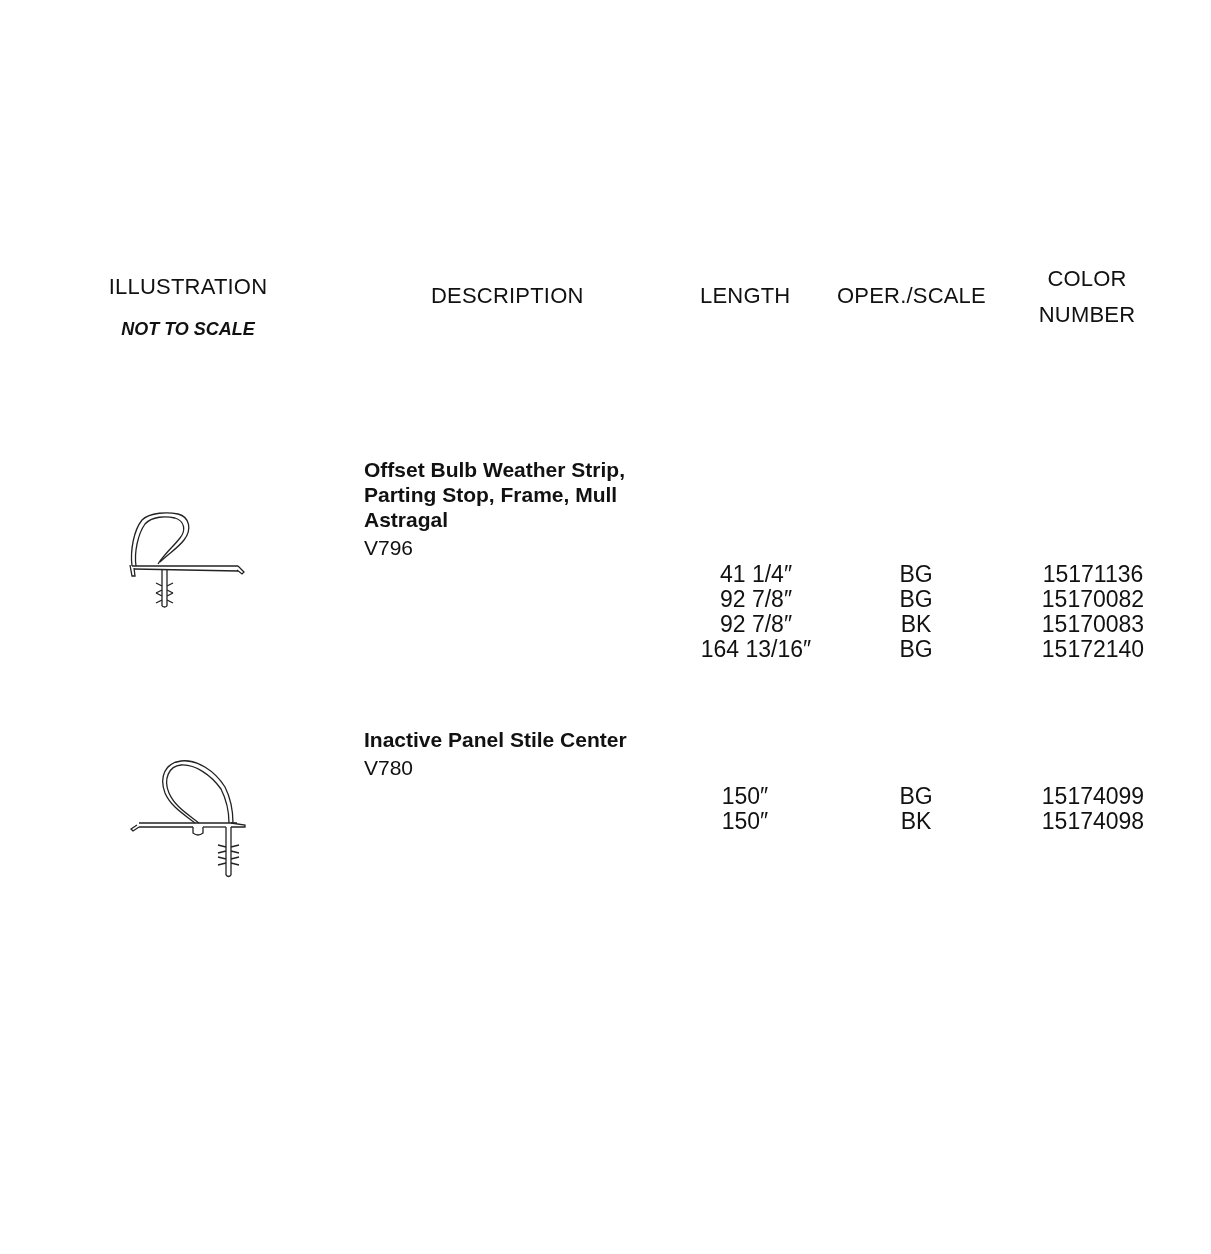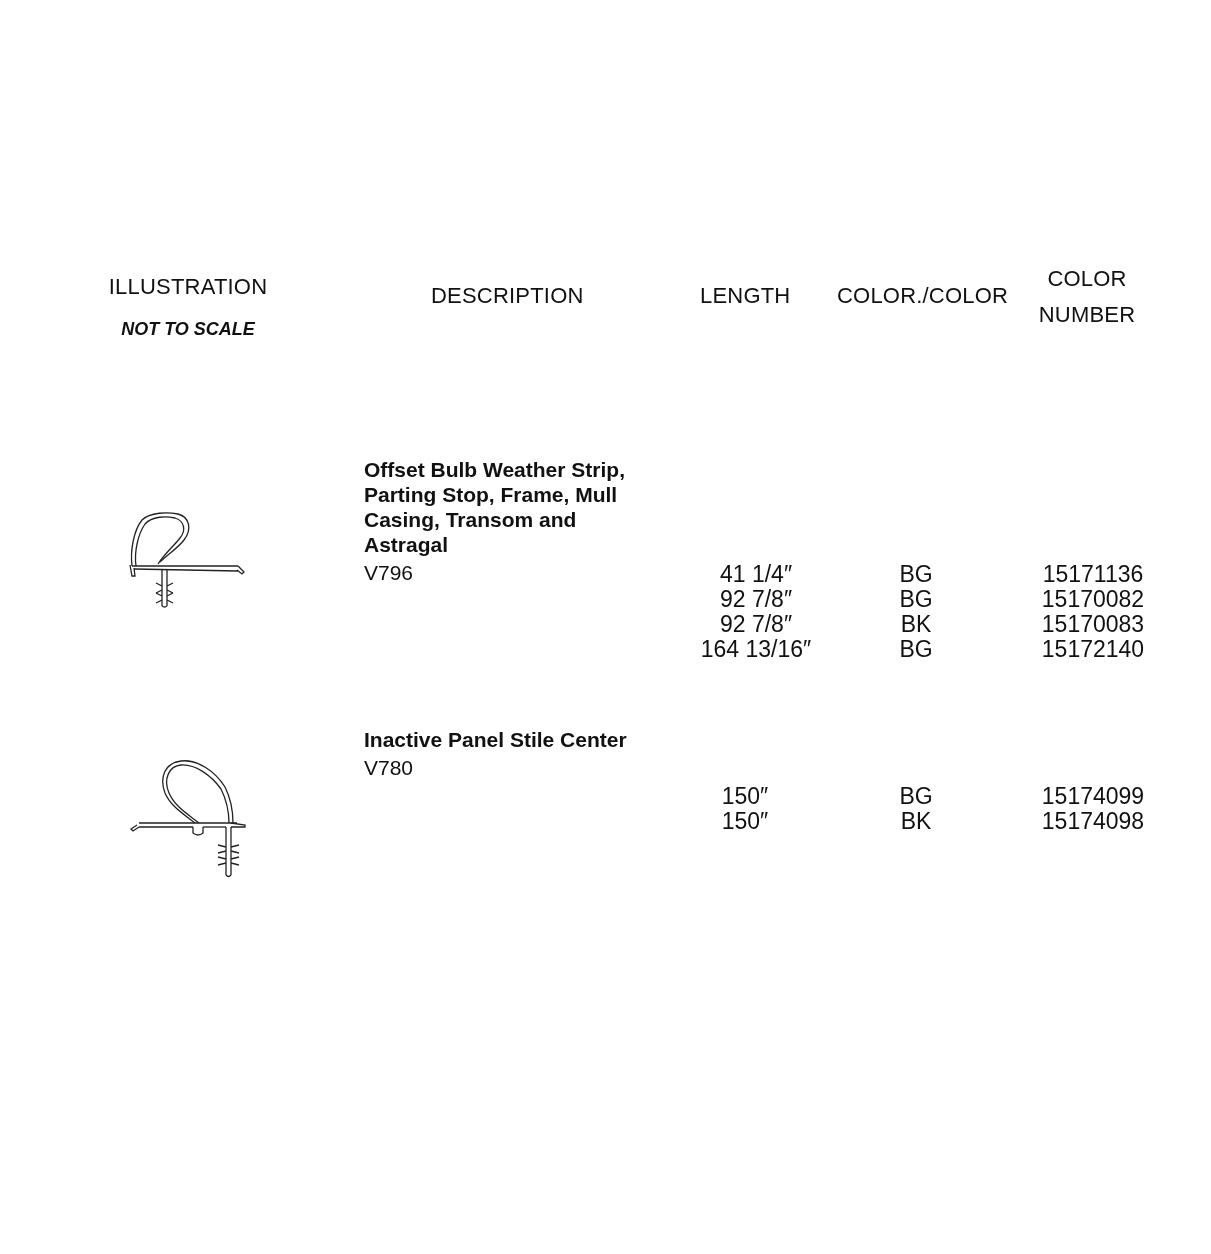--- a/index.html
+++ b/index.html
@@ -18,21 +18,21 @@
 </style>
 </head>
 <body>
 
 <div class="abs" style="left:90px; top:274px; width:196px; text-align:center;">
   <div class="hdr">ILLUSTRATION</div>
   <div class="hdr-sub" style="margin-top:19px;">NOT TO SCALE</div>
 </div>
 <div class="abs hdr" style="left:431px; top:283px;">DESCRIPTION</div>
 <div class="abs hdr" style="left:700px; top:283px;">LENGTH</div>
-<div class="abs hdr" style="left:837px; top:283px;">COLOR./COLOR</div>
+<div class="abs hdr" style="left:837px; top:283px;">OPER./SCALE</div>
 <div class="abs" style="left:1027px; top:266px; width:120px; text-align:center;">
   <div class="hdr">COLOR</div>
   <div class="hdr" style="margin-top:10px;">NUMBER</div>
 </div>
 
 <div class="abs" style="left:120px; top:510px; width:140px; height:100px;">
   <svg width="140" height="100" viewBox="0 0 140 100">
     <path d="M12,56 C10,40 14,20 22,10 C30,2 48,2 58,4 C70,7 72,20 64,30 C58,38 48,44 40,52"></path>
     <path d="M16,56 C14,42 18,24 25,14 C32,6 46,6 55,8 C65,11 66,21 60,28 C54,36 46,42 38,54"></path>
     <path d="M10,55 L12,66 L15,66 L14,58"></path>
@@ -42,21 +42,20 @@
     <line x1="42" y1="59" x2="42" y2="96"></line>
     <line x1="47" y1="59" x2="47" y2="96"></line>
     <path d="M42,96 Q44.5,98 47,96"></path>
     <path d="M42,76 L36,73 M42,80 L36,83 M47,76 L53,73 M47,80 L53,83"></path>
     <path d="M42,86 L36,83 M42,90 L36,93 M47,86 L53,83 M47,90 L53,93"></path>
   </svg>
 </div>
 <div class="abs" style="left:364px; top:457px; width:320px;">
   <div class="desc-title">Offset Bulb Weather Strip,</div>
   <div class="desc-title">Parting Stop, Frame, Mull</div>
-  <div class="desc-title">Casing, Transom and</div>
   <div class="desc-title">Astragal</div>
   <div class="code" style="margin-top:4px;">V796</div>
 </div>
 <div class="abs" style="left:686px; top:562px;">
   <div style="display:flex;">
     <div class="cell col-len">41 1/4″</div>
     <div class="cell col-color" style="margin-left:50px;">BG</div>
     <div class="cell col-part" style="margin-left:72px;">15171136</div>
   </div>
   <div style="display:flex;">

